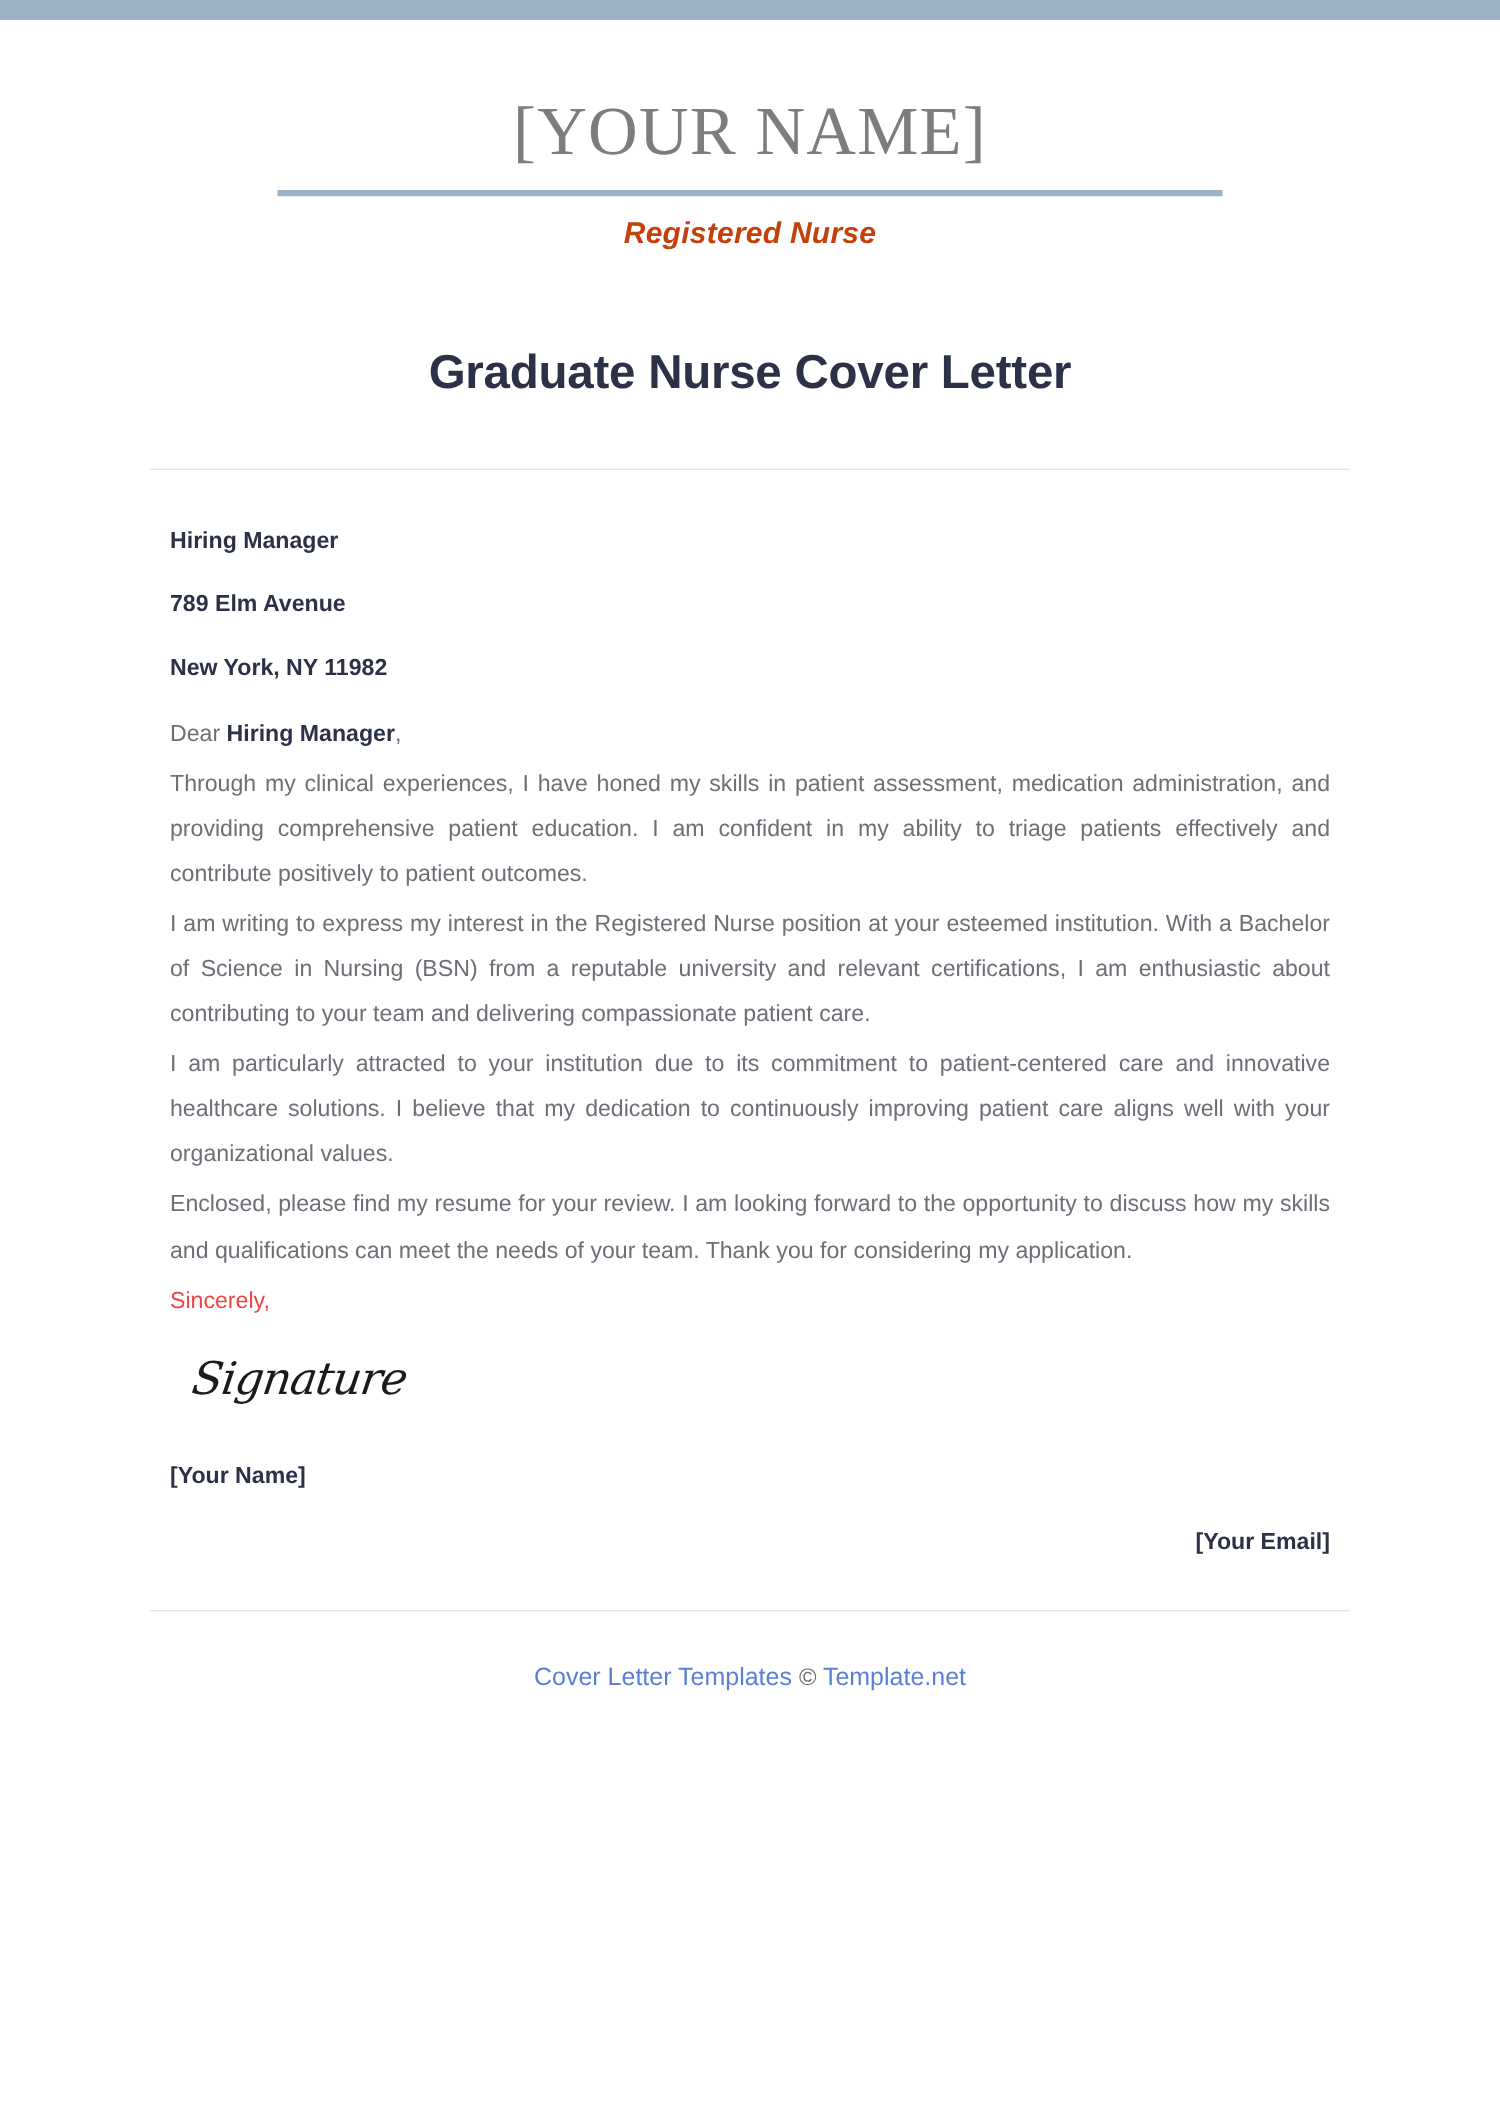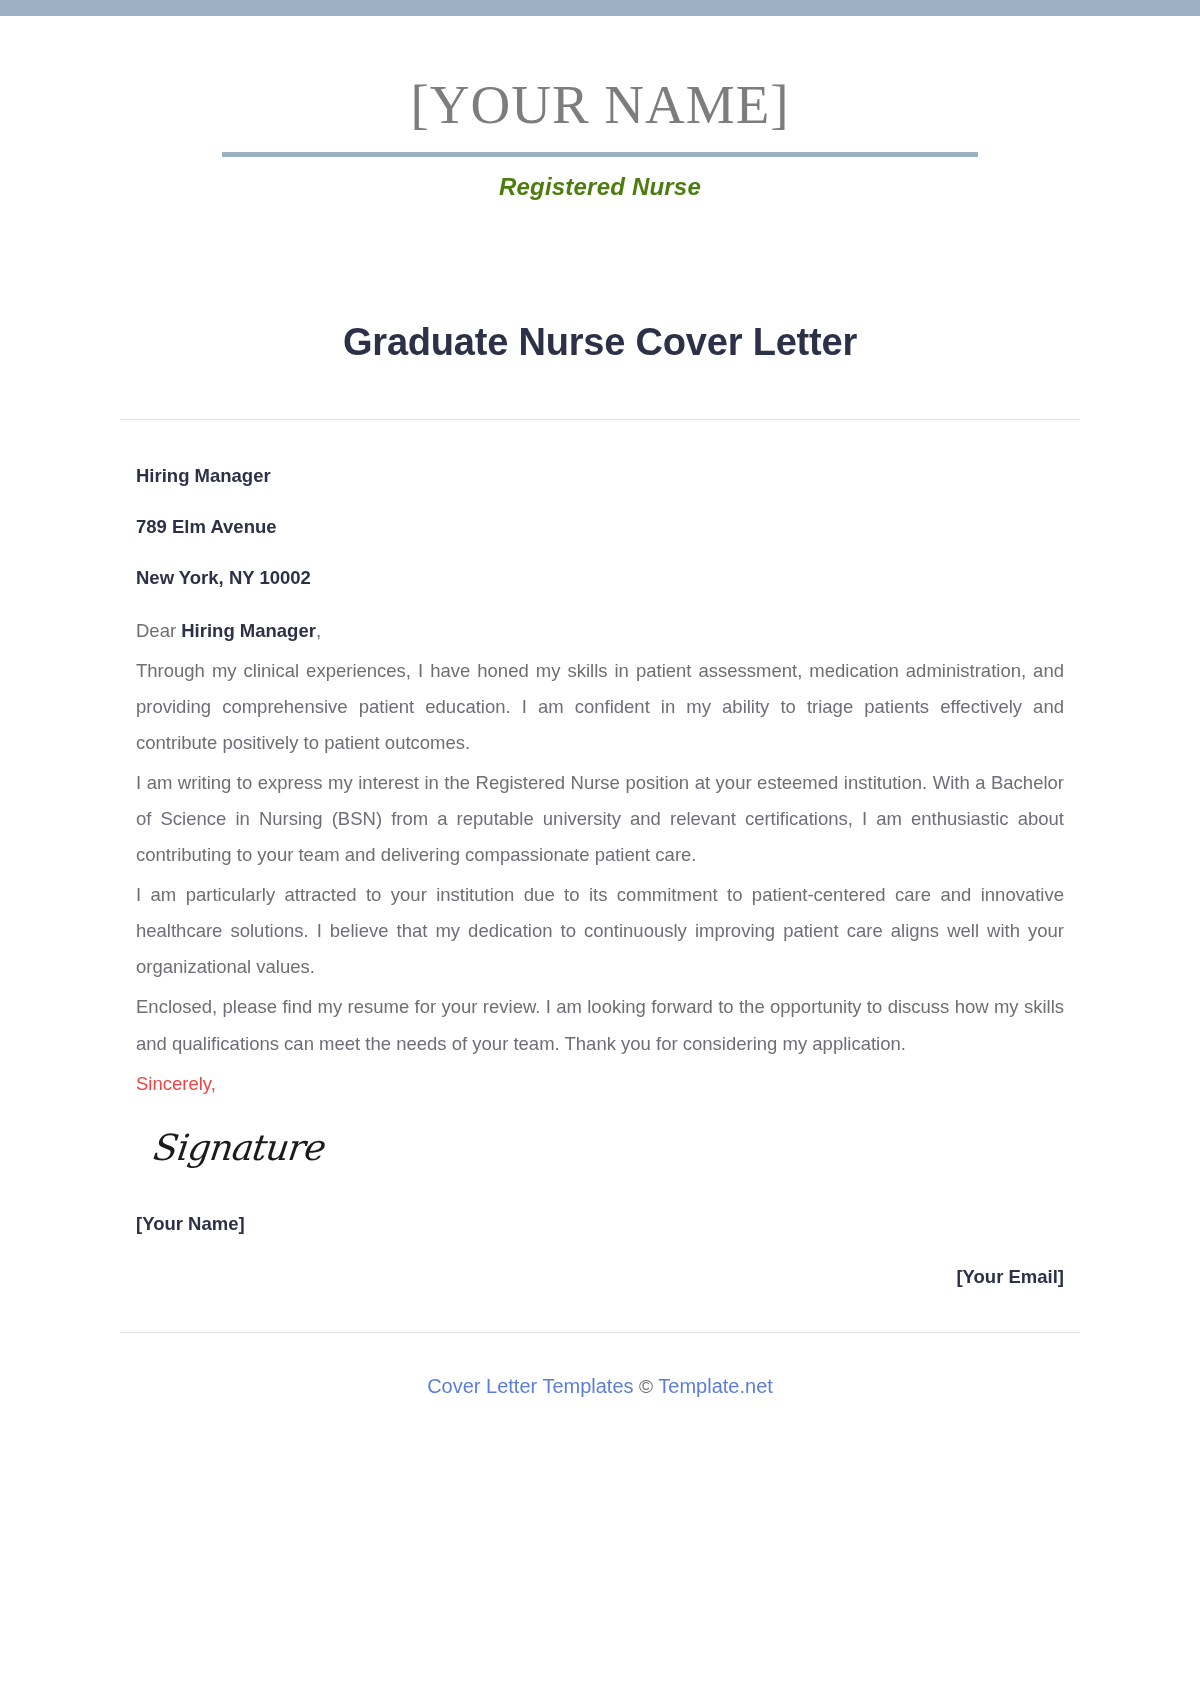--- a/index.html
+++ b/index.html
@@ -52,27 +52,27 @@
     height: 5px;
     background: #9cb2c4;
     margin: 18px auto 0 auto;
   }
   .lh-role {
     margin-top: 16px;
     font-family: "Liberation Sans", sans-serif;
     font-style: italic;
     font-weight: 700;
     font-size: 24px;
-    color: #4d7c0f;
+    color: #c2410c;
     letter-spacing: 0.2px;
   }
 
   
   .doc-title {
-    margin-top: 120px;
+    margin-top: 76px;
     text-align: center;
     font-family: "Liberation Sans", sans-serif;
     font-weight: 700;
     font-size: 38px;
     color: #2c3148;
     letter-spacing: -0.2px;
   }
 
   .divider {
     width: 960px;
@@ -189,21 +189,21 @@
 
   <h1 class="doc-title">Graduate Nurse Cover Letter</h1>
 
   <div class="divider"></div>
 
   <section class="letter">
 
     <div>
       <div class="recipient-line">Hiring Manager</div>
       <div class="recipient-line">789 Elm Avenue</div>
-      <div class="recipient-line">New York, NY 10002</div>
+      <div class="recipient-line">New York, NY 11982</div>
     </div>
 
     <p class="salutation"><span>Dear </span><b>Hiring Manager</b><span>,</span></p>
 
     <p class="para">Through my clinical experiences, I have honed my skills in patient assessment, medication administration, and providing comprehensive patient education. I am confident in my ability to triage patients effectively and contribute positively to patient outcomes.</p>
     <p class="para">I am writing to express my interest in the Registered Nurse position at your esteemed institution. With a Bachelor of Science in Nursing (BSN) from a reputable university and relevant certifications, I am enthusiastic about contributing to your team and delivering compassionate patient care.</p>
     <p class="para">I am particularly attracted to your institution due to its commitment to patient-centered care and innovative healthcare solutions. I believe that my dedication to continuously improving patient care aligns well with your organizational values.</p>
     <p class="para">Enclosed, please find my resume for your review. I am looking forward to the opportunity to discuss how my skills and qualifications can meet the needs of your team. Thank you for considering my application.</p>
 
     <p class="closing">Sincerely,</p>

